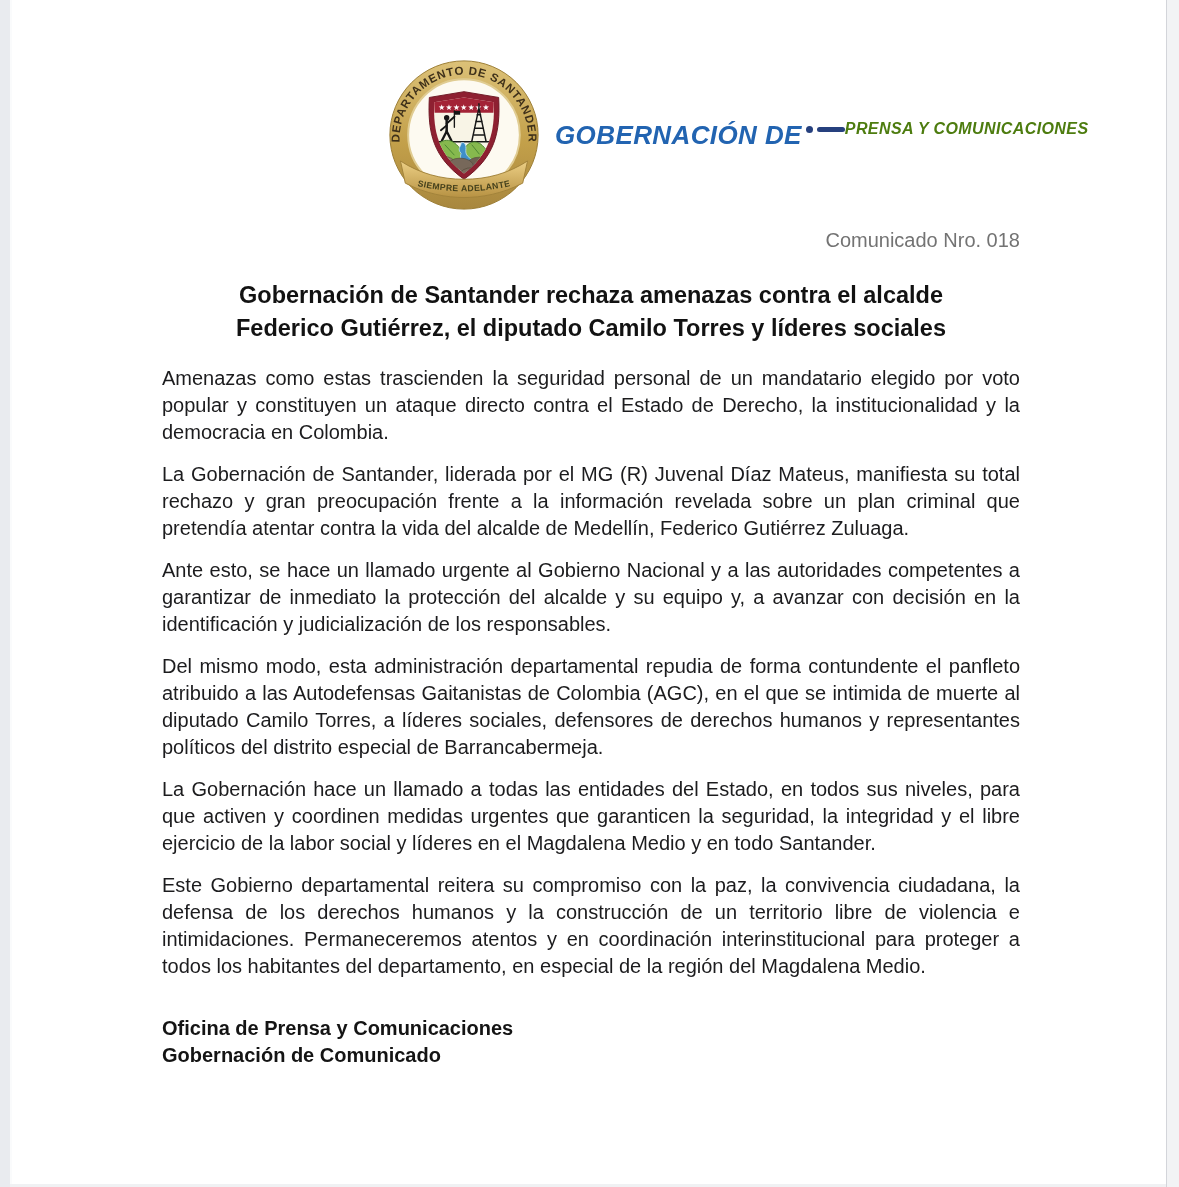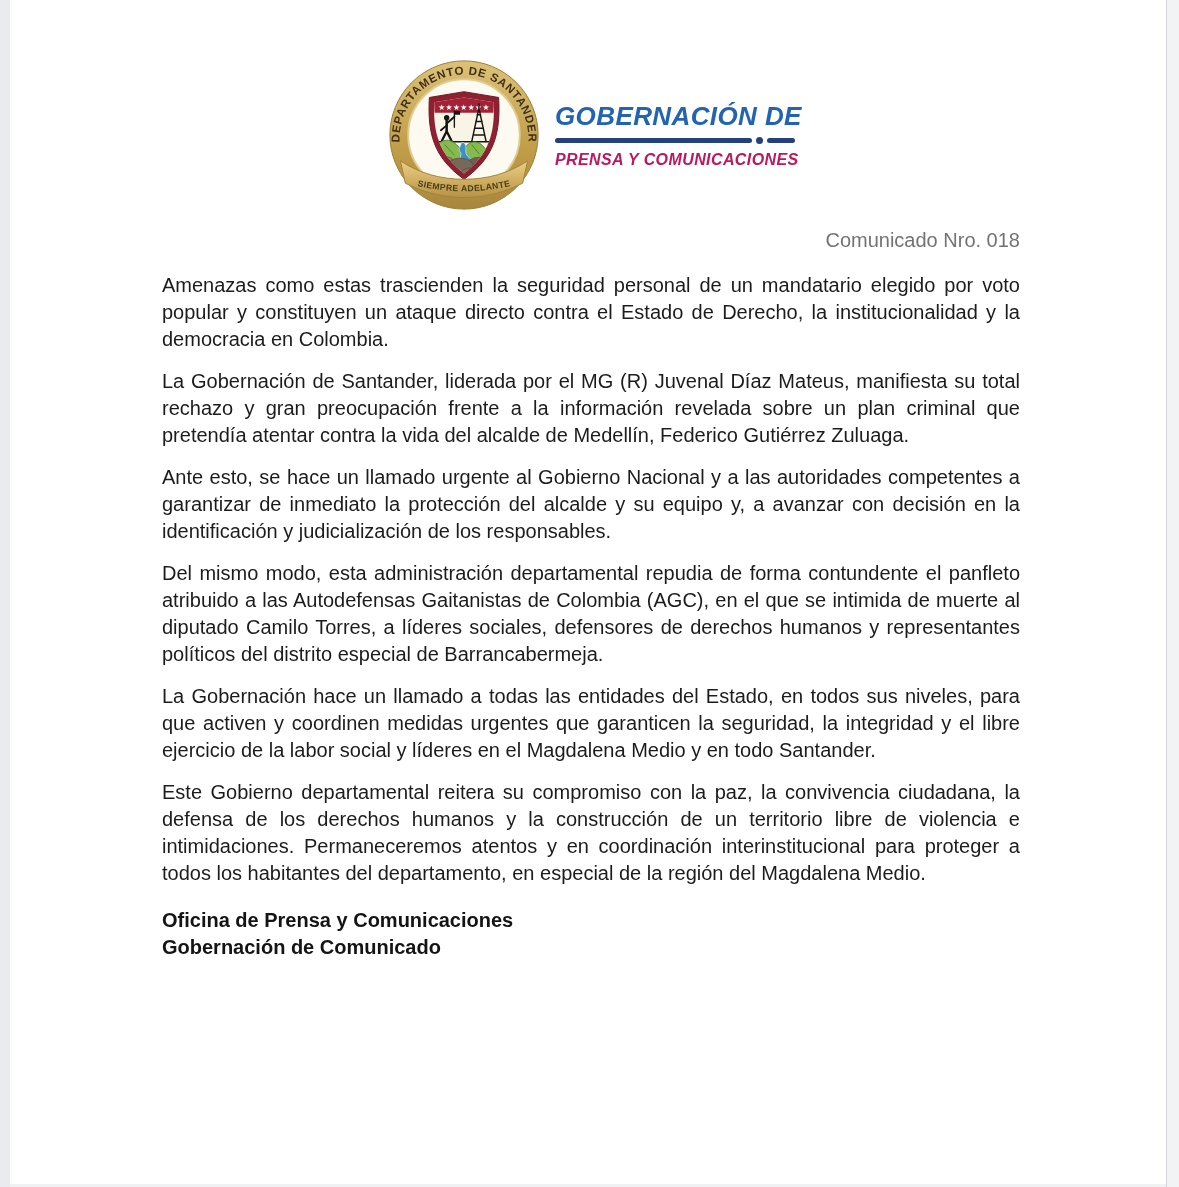--- a/index.html
+++ b/index.html
@@ -10,37 +10,37 @@
   
   .edge-left{position:absolute;left:0;top:0;bottom:0;width:10px;background:#e9ebef;border-right:2px solid #fafbfc;}
   .edge-right{position:absolute;right:0;top:0;bottom:0;width:12px;background:#f2f3f5;border-left:1px solid #d3d5da;}
   .edge-bottom{position:absolute;left:10px;right:13px;bottom:0;height:3px;background:#f0f1f3;}
 
   .doc{position:absolute;left:162px;top:0;width:858px;}
 
   
   .logo-row{margin-top:56px;height:158px;display:flex;justify-content:center;align-items:center;gap:14px;}
   .seal{width:154px;height:154px;flex:0 0 auto;}
-  .wordmark{width:240px;display:flex;flex-direction:column;align-items:flex-start;}
+  .wordmark{width:240px;display:flex;flex-direction:row;align-items:flex-start;}
   .wm-line1{font-size:26px;font-weight:bold;font-style:italic;color:#2264b1;letter-spacing:.4px;line-height:30px;white-space:nowrap;}
   .wm-line2{font-size:39px;font-weight:bold;font-style:italic;color:#1b54a2;letter-spacing:.2px;line-height:42px;white-space:nowrap;}
   .wm-divider{display:flex;align-items:center;width:100%;margin:6px 0 7px 0;}
   .wm-divider .bar-long{flex:1;height:5px;background:#26407e;border-radius:3px;}
   .wm-divider .dot{width:7px;height:7px;background:#26407e;border-radius:50%;margin:0 4px;}
   .wm-divider .bar-short{width:28px;height:5px;background:#26407e;border-radius:3px;}
-  .wm-sub{font-size:16px;font-weight:bold;font-style:italic;color:#be185d;letter-spacing:.4px;white-space:nowrap;}
+  .wm-sub{font-size:16px;font-weight:bold;font-style:italic;color:#4d7c0f;letter-spacing:.4px;white-space:nowrap;}
 
   .comunicado{margin-top:14px;text-align:right;font-size:20px;line-height:24px;color:#737373;}
 
   .title{margin:27px 0 0 0;font-size:23.5px;line-height:33px;font-weight:bold;text-align:center;color:#121212;}
 
   .bodytext{margin-top:20px;}
   .bodytext p{margin:0 0 15px 0;font-size:20px;line-height:27px;text-align:justify;color:#1c1c1e;}
 
-  .signature{margin-top:20px;font-size:20px;line-height:27px;font-weight:bold;color:#141414;}
+  .signature{margin-top:35px;font-size:20px;line-height:27px;font-weight:bold;color:#141414;}
 </style>
 </head>
 <body>
 
 <div class="edge-left"></div>
 <div class="edge-right"></div>
 <div class="edge-bottom"></div>
 
 <div class="doc">
 
@@ -126,20 +126,24 @@
         <span class="bar-long"></span>
         <span class="dot"></span>
         <span class="bar-short"></span>
       </div>
       <div class="wm-sub">PRENSA Y COMUNICACIONES</div>
     </div>
   </header>
 
   <div class="comunicado">Comunicado Nro. 018</div>
 
+  <h1 class="title">
+    <span>Gobernación de Santander rechaza amenazas contra el alcalde</span><br>
+    <span>Federico Gutiérrez, el diputado Camilo Torres y líderes sociales</span>
+  </h1>
 
   <div class="bodytext">
     <p>Amenazas como estas trascienden la seguridad personal de un mandatario elegido por voto popular y constituyen un ataque directo contra el Estado de Derecho, la institucionalidad y la democracia en Colombia.</p>
     <p>La Gobernación de Santander, liderada por el MG (R) Juvenal Díaz Mateus, manifiesta su total rechazo y gran preocupación frente a la información revelada sobre un plan criminal que pretendía atentar contra la vida del alcalde de Medellín, Federico Gutiérrez Zuluaga.</p>
     <p>Ante esto, se hace un llamado urgente al Gobierno Nacional y a las autoridades competentes a garantizar de inmediato la protección del alcalde y su equipo y, a avanzar con decisión en la identificación y judicialización de los responsables.</p>
     <p>Del mismo modo, esta administración departamental repudia de forma contundente el panfleto atribuido a las Autodefensas Gaitanistas de Colombia (AGC), en el que se intimida de muerte al diputado Camilo Torres, a líderes sociales, defensores de derechos humanos y representantes políticos del distrito especial de Barrancabermeja.</p>
     <p>La Gobernación hace un llamado a todas las entidades del Estado, en todos sus niveles, para que activen y coordinen medidas urgentes que garanticen la seguridad, la integridad y el libre ejercicio de la labor social y líderes en el Magdalena Medio y en todo Santander.</p>
     <p>Este Gobierno departamental reitera su compromiso con la paz, la convivencia ciudadana, la defensa de los derechos humanos y la construcción de un territorio libre de violencia e intimidaciones. Permaneceremos atentos y en coordinación interinstitucional para proteger a todos los habitantes del departamento, en especial de la región del Magdalena Medio.</p>
   </div>
 

